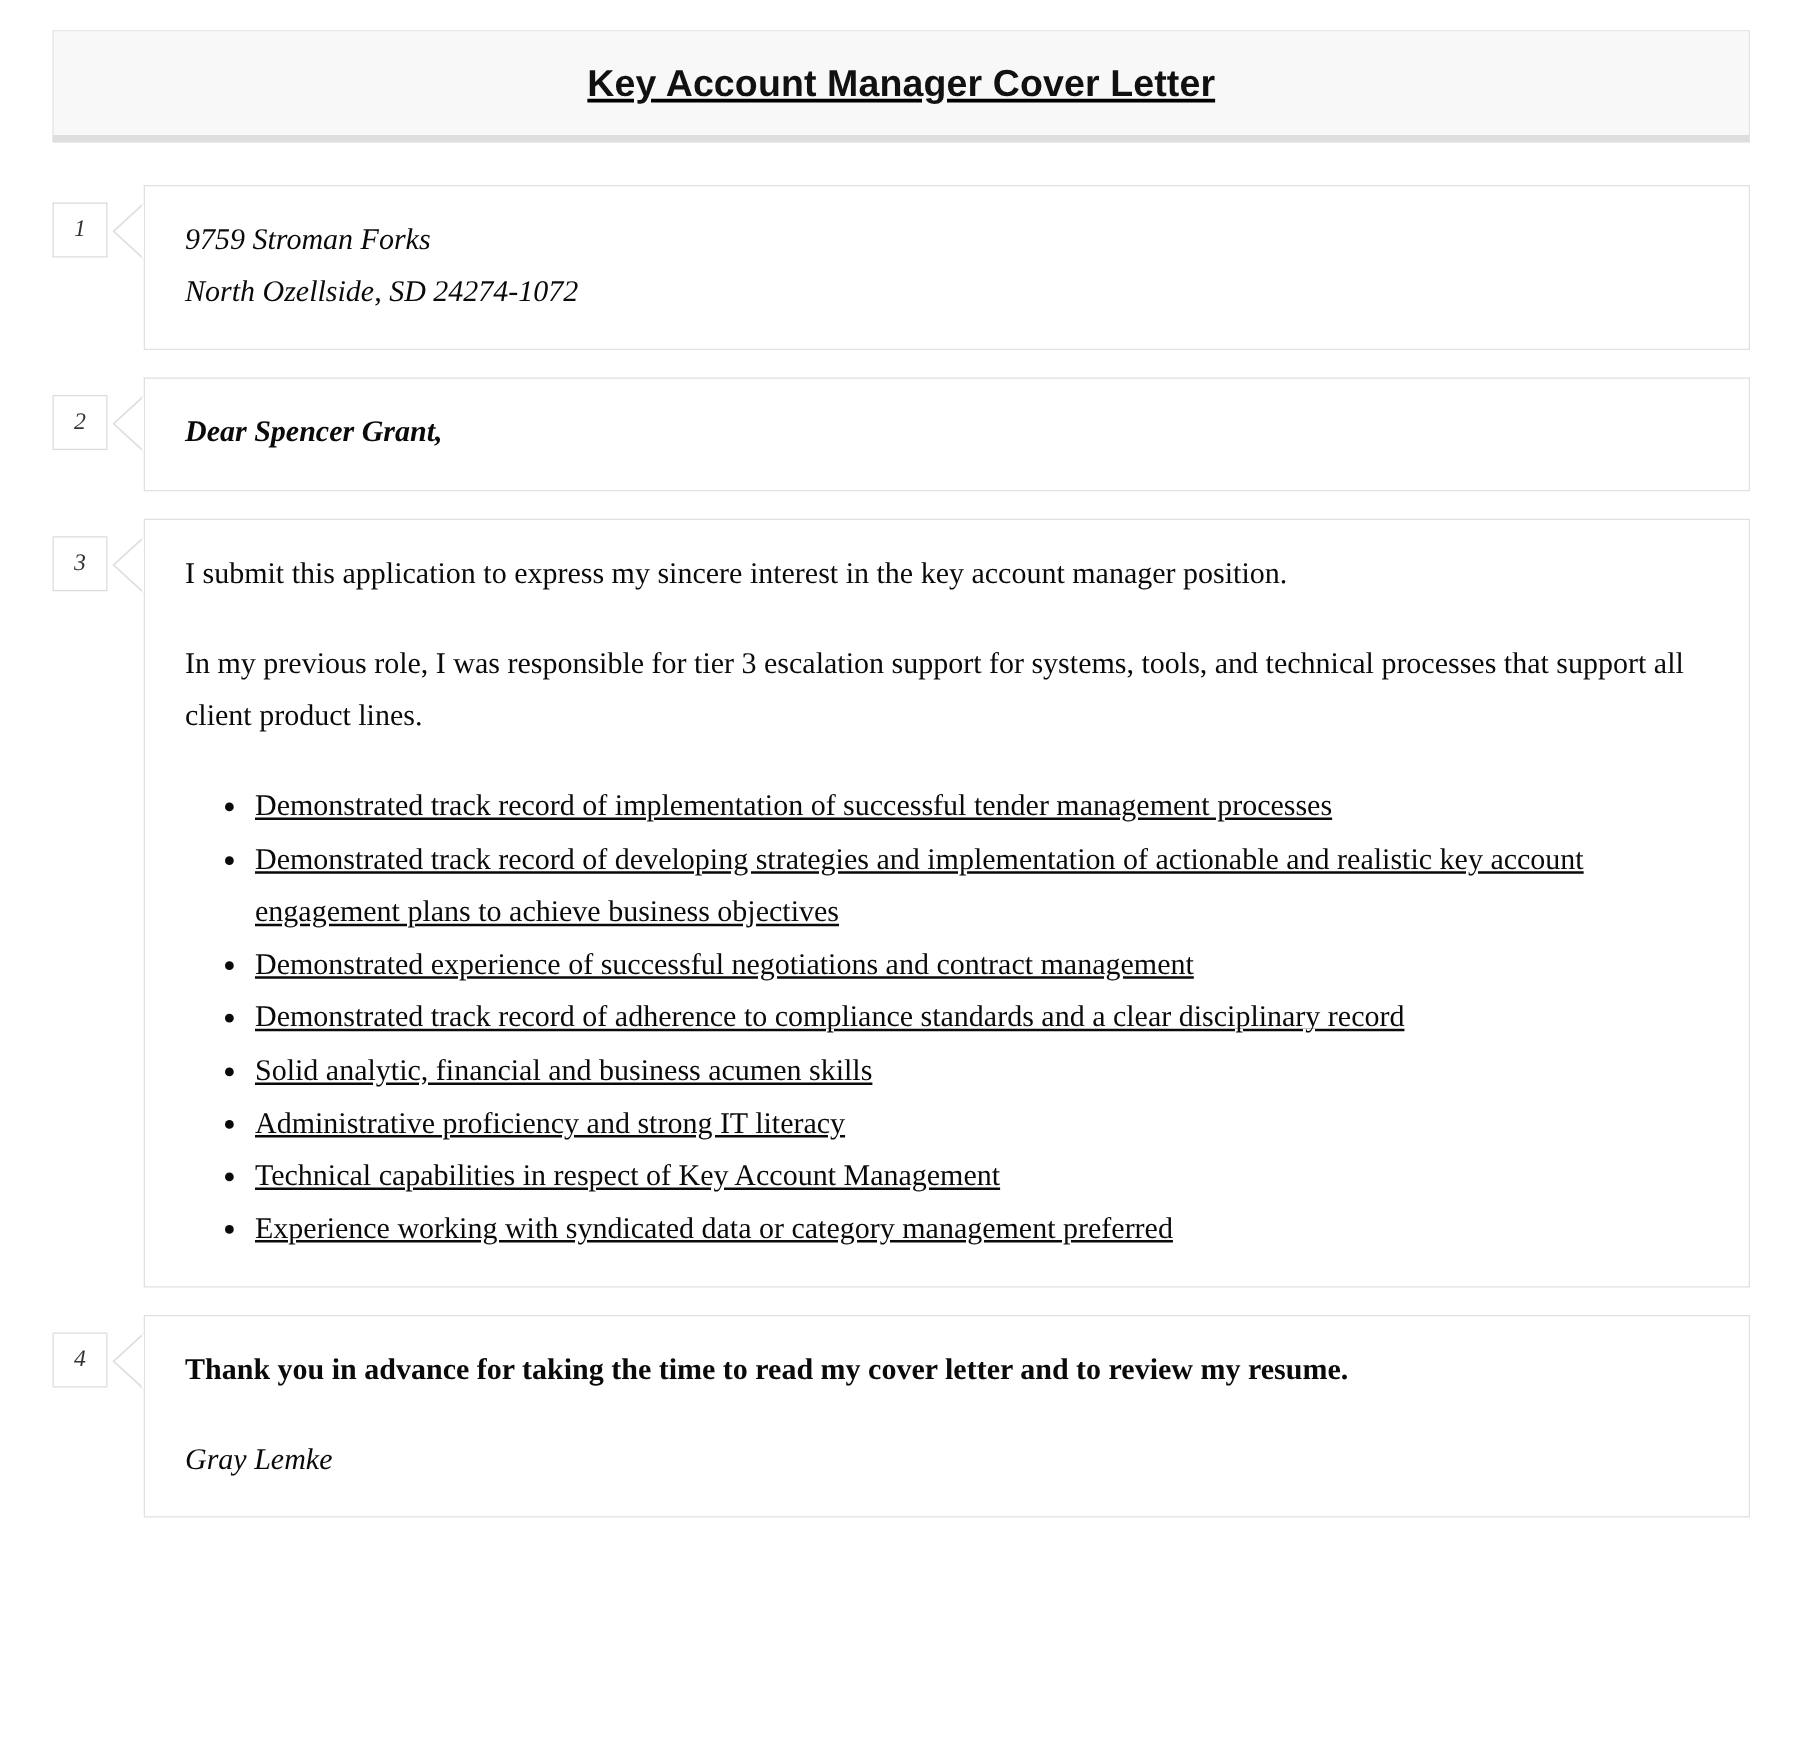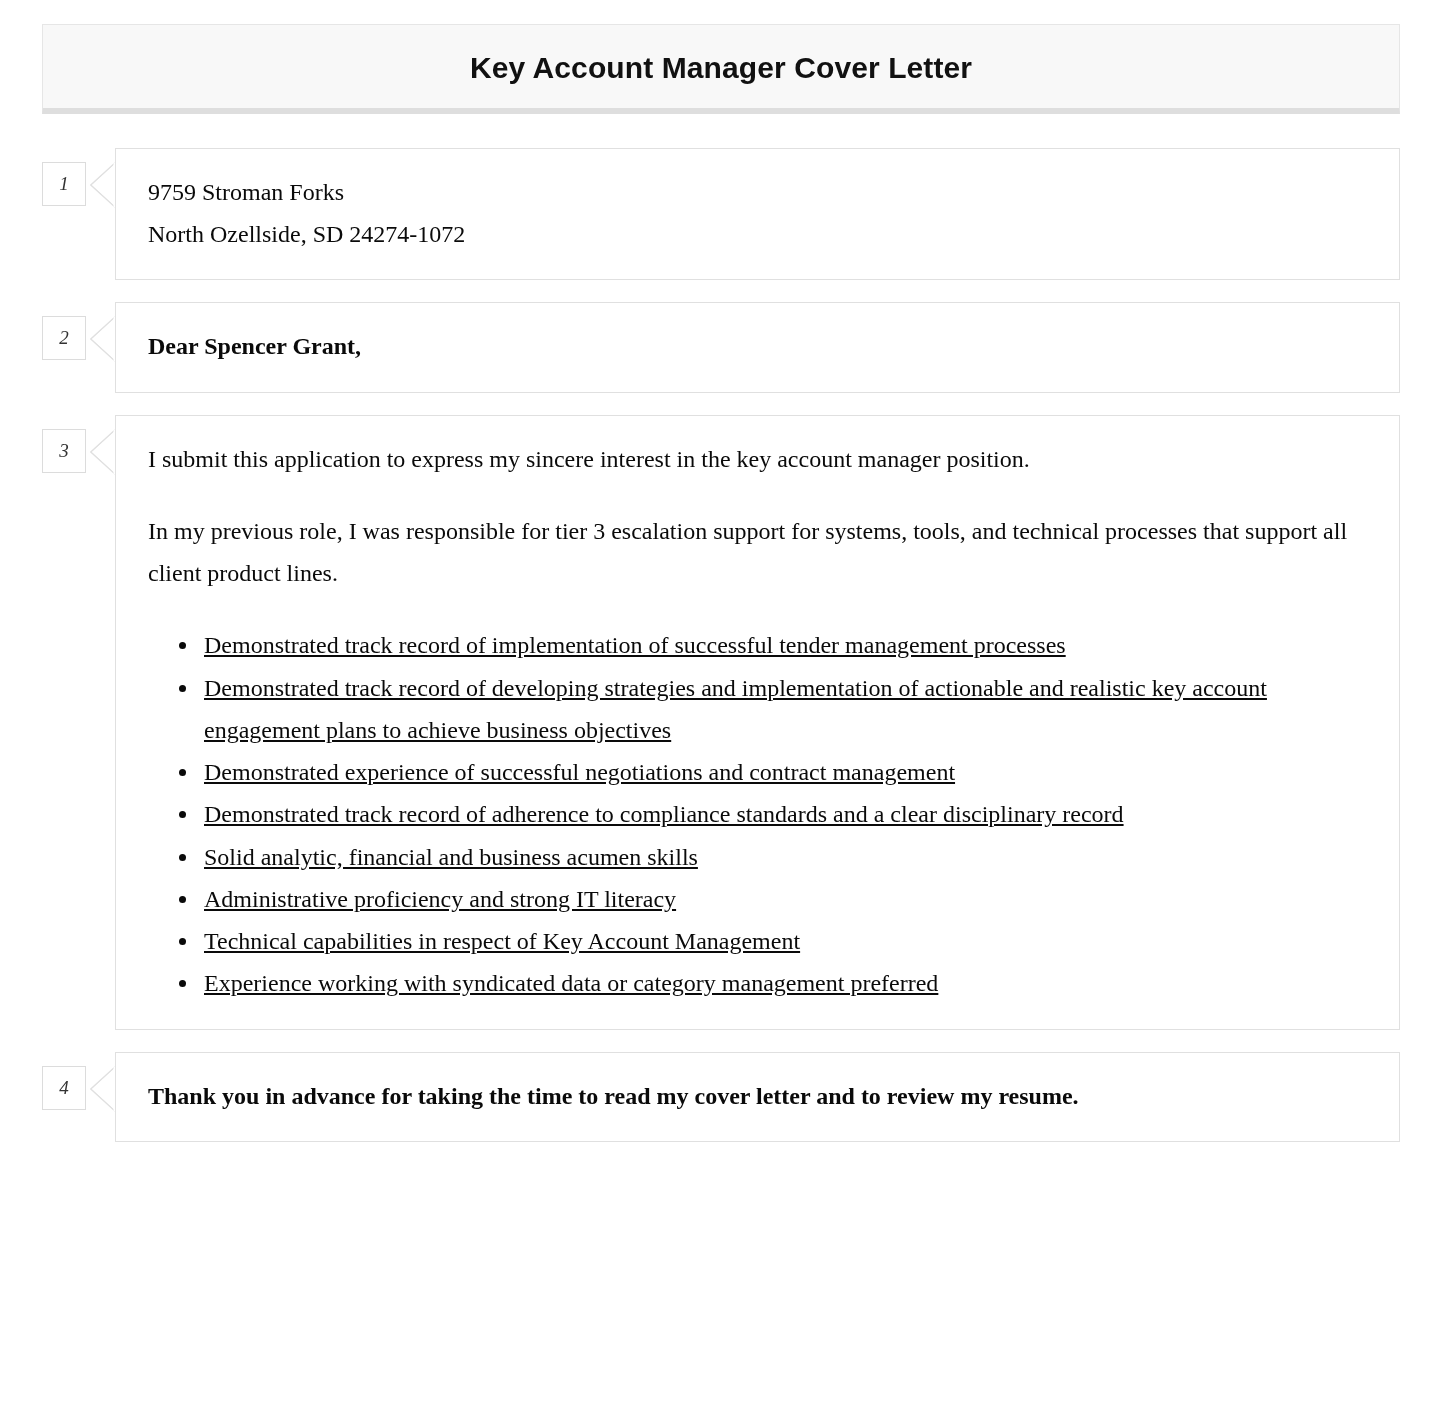--- a/index.html
+++ b/index.html
@@ -22,20 +22,21 @@
   }
 
   
   .doc-header {
     background: #f8f8f8;
     border: 1px solid #e6e6e6;
     border-bottom: 6px solid #dedede;
     text-align: center;
     padding: 26px 20px 24px 20px;
     margin-bottom: 34px;
+    text-decoration: underline;
   }
   .doc-title {
     font-family: "Liberation Sans", "DejaVu Sans", sans-serif;
     font-weight: bold;
     font-size: 30px;
     line-height: 1.1;
     letter-spacing: 0.1px;
     color: #111111;
     margin: 0;
   }
@@ -92,21 +93,21 @@
 
   .content {
     font-size: 24px;
     line-height: 1.76;
     color: #0a0a0a;
   }
   .content p {
     margin: 0 0 30px 0;
   }
   .content p:last-child { margin-bottom: 0; }
-  .content p.tight { margin-bottom: 0; }
+  .content p.tight { margin-bottom: 0; font-style: italic; }
   .content .b { font-weight: bold; }
 
   .addr-line { display: block; }
 
   .bullets {
     margin: 0;
     padding-left: 52px;
     list-style: disc;
     text-decoration: underline;
   }
@@ -199,18 +200,19 @@
       <svg class="notch" viewBox="0 0 25 46">
         <path d="M25 1 L1 23 L25 45" fill="none" stroke="#e0e0e0" stroke-width="1.6"></path>
       </svg>
       <svg class="notch-fill" viewBox="0 0 25 46">
         <path d="M25 2 L2 23 L25 44 Z" fill="#ffffff" stroke="none"></path>
         <rect x="23.5" y="1" width="2.5" height="44" fill="#ffffff"></rect>
       </svg>
       <div class="bubble">
         <div class="content">
           <p class="b">Thank you in advance for taking the time to read my cover letter and to review my resume.</p>
+          <p class="tight">Gray Lemke</p>
         </div>
       </div>
     </div>
   </div>
 
 </div>
 
 </body></html>

